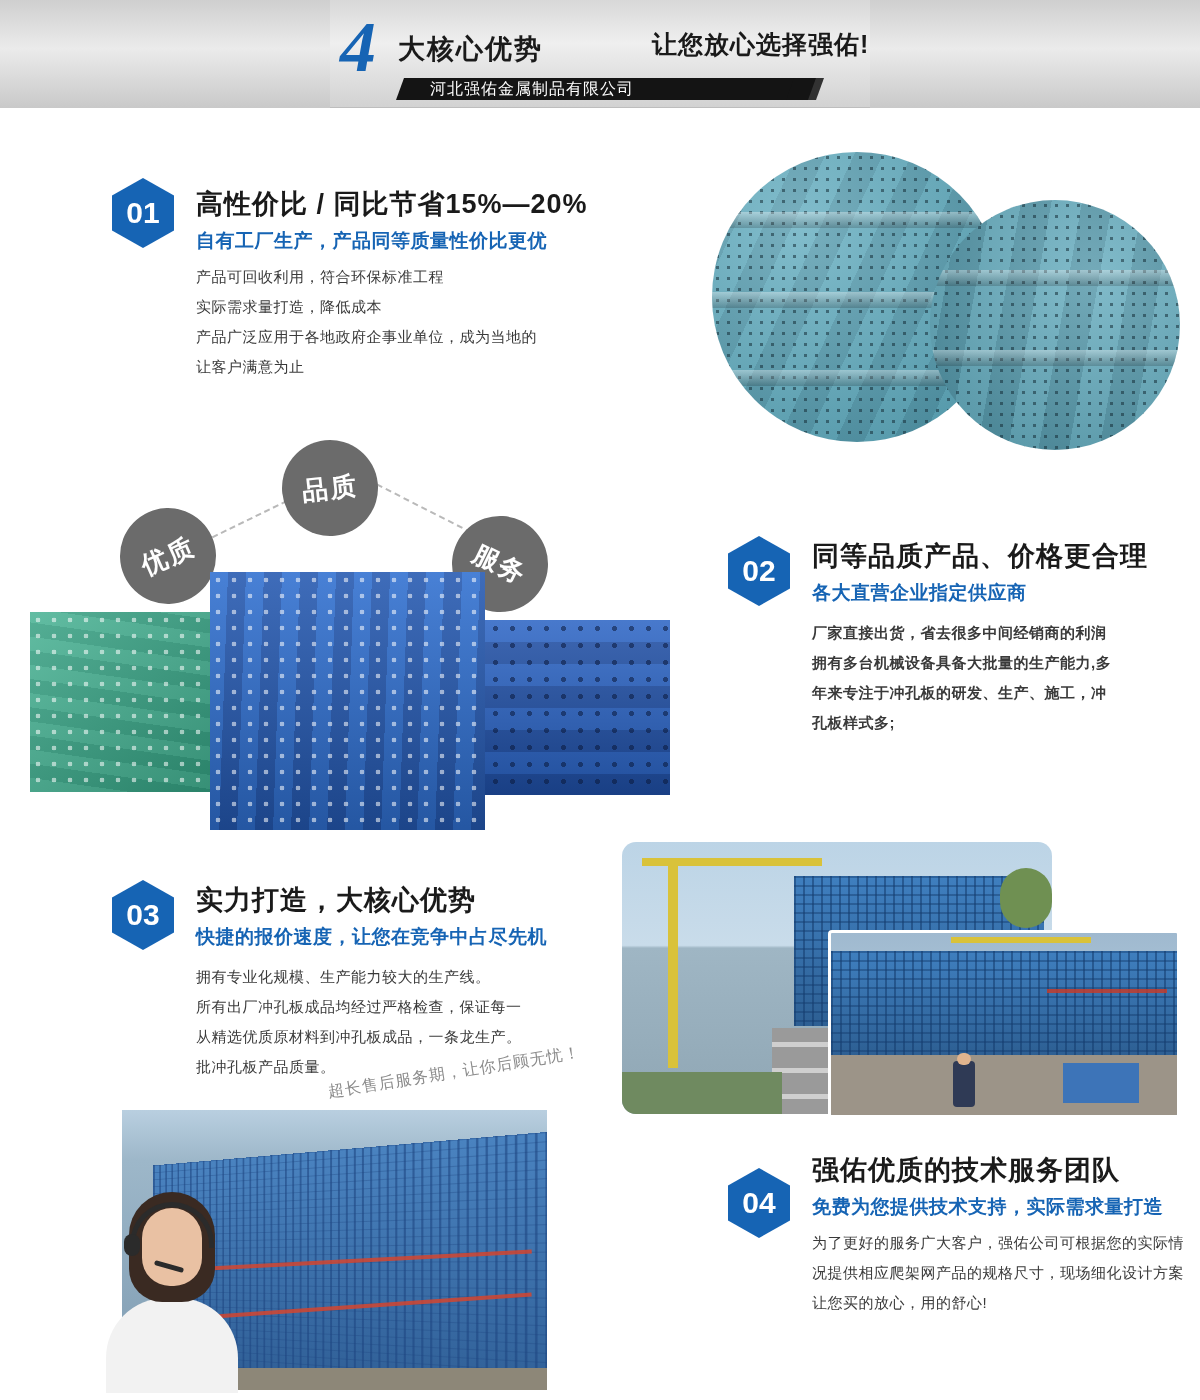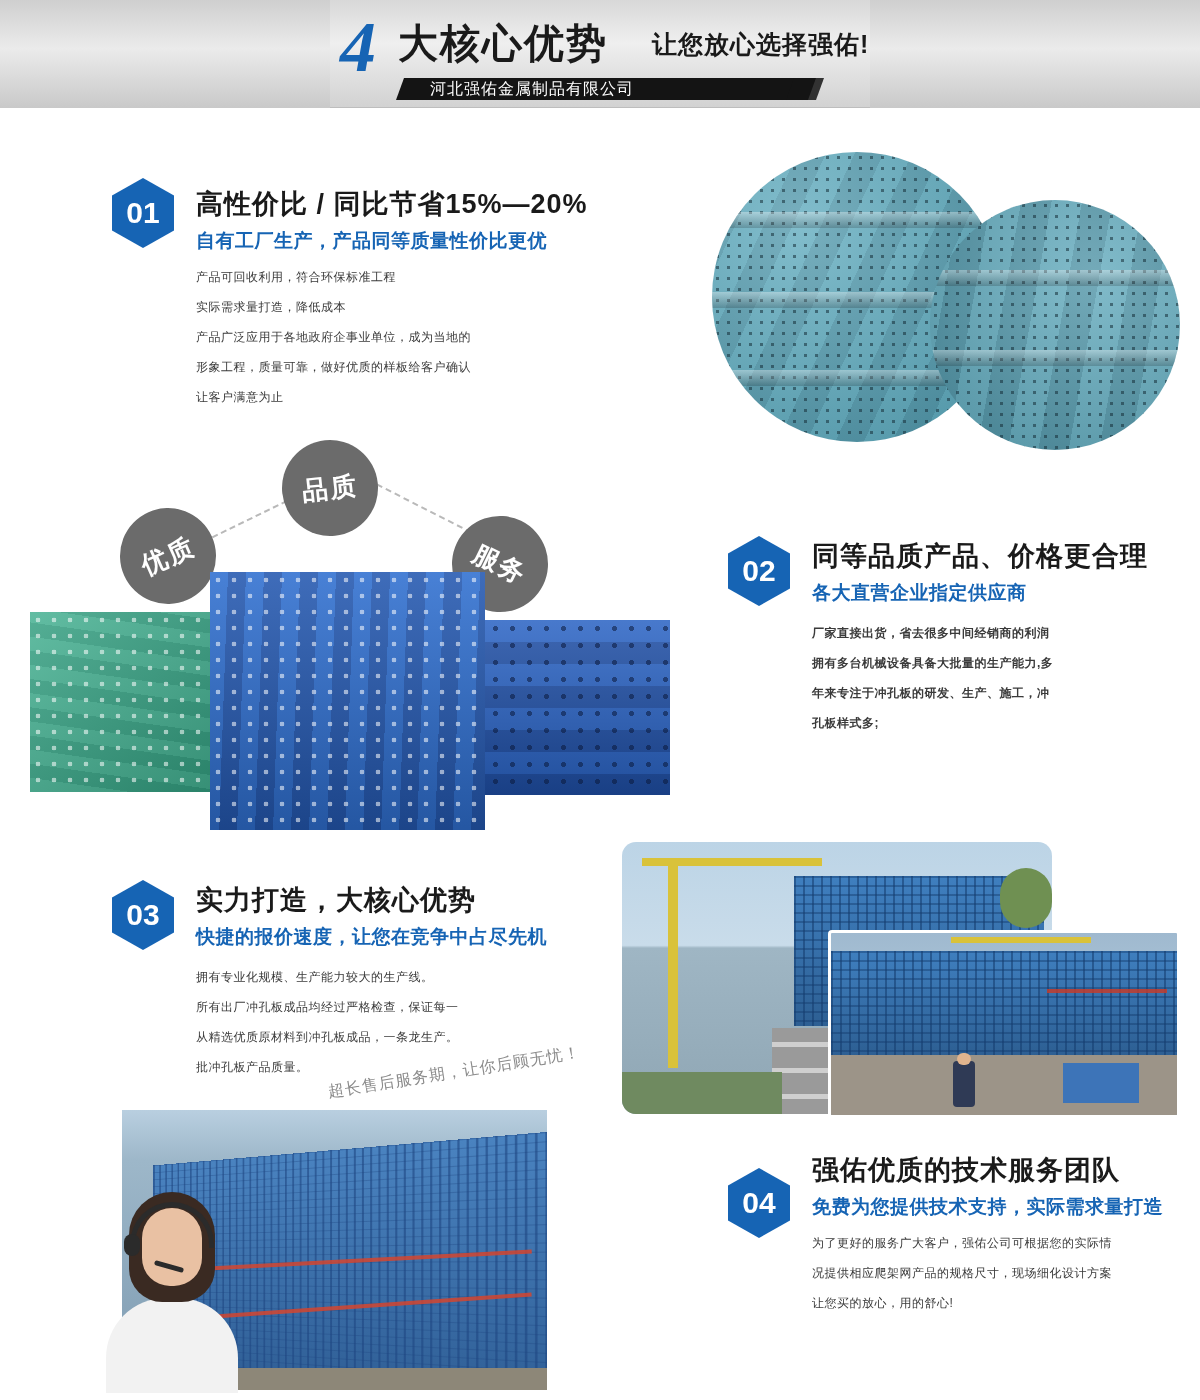--- a/index.html
+++ b/index.html
@@ -26,22 +26,22 @@
     background: linear-gradient(to bottom, #cfcfcf 0%, #ebebeb 45%, #c9c9c9 100%);
   }
   .big-four {
     position: absolute; left: 340px; top: 6px;
     font-size: 72px; font-weight: bold; font-style: italic;
     color: #1664b4;
     font-family: "Liberation Serif", serif;
     letter-spacing: -2px;
   }
   .head-main {
-    position: absolute; left: 398px; top: 16px;
-    font-size: 40px; font-weight: bold; color: #1a1a1a;
+    position: absolute; left: 398px; top: 31px;
+    font-size: 27px; font-weight: bold; color: #1a1a1a;
     letter-spacing: 2px;
   }
   .head-sub {
     position: absolute; left: 652px; top: 28px;
     font-size: 25px; font-weight: bold; color: #1a1a1a;
     letter-spacing: 1px;
   }
   .company-ribbon {
     position: absolute; left: 400px; top: 78px; width: 412px; height: 22px;
     background: #141414;
@@ -69,21 +69,21 @@
   }
   .blk-title {
     position: absolute; font-size: 27px; font-weight: bold; color: #1a1a1a;
     letter-spacing: 1px; white-space: nowrap;
   }
   .blk-sub {
     position: absolute; font-size: 19px; font-weight: bold; color: #1664b4;
     letter-spacing: .5px; white-space: nowrap;
   }
   .blk-body {
-    position: absolute; font-size: 12px; color: #3a3a3a; line-height: 30px;
+    position: absolute; font-size: 15px; color: #3a3a3a; line-height: 30px;
     letter-spacing: .5px;
   }
 
   
   .circ {
     position: absolute; border-radius: 50%; overflow: hidden;
   }
   .perf-a {
     background:
       radial-gradient(circle at 30% 25%, rgba(255,255,255,.25), rgba(0,0,0,.12)),
@@ -224,21 +224,20 @@
   <div class="company-ribbon-text">河北强佑金属制品有限公司</div>
 </div>
 
 <div class="hexnum" style="left:112px; top:178px;">01</div>
 <div class="blk-title" style="left:196px; top:186px;">高性价比 / 同比节省15%—20%</div>
 <div class="blk-sub" style="left:196px; top:228px;text-align:center;">自有工厂生产，产品同等质量性价比更优</div>
 <div class="blk-body" style="left:196px; top:262px; width:400px;">
   <div>产品可回收利用，符合环保标准工程</div>
   <div>实际需求量打造，降低成本</div>
   <div>产品广泛应用于各地政府企事业单位，成为当地的</div>
-  <div>形象工程，质量可靠，做好优质的样板给客户确认</div>
   <div>让客户满意为止</div>
 </div>
 
 <div class="circ perf-a" style="left:712px; top:152px; width:290px; height:290px;">
   <div class="dots"></div>
   <div class="slat" style="top:60px;"></div>
   <div class="slat" style="top:140px;"></div>
   <div class="slat" style="top:218px;"></div>
 </div>
 <div class="circ perf-b" style="left:930px; top:200px; width:250px; height:250px;">

